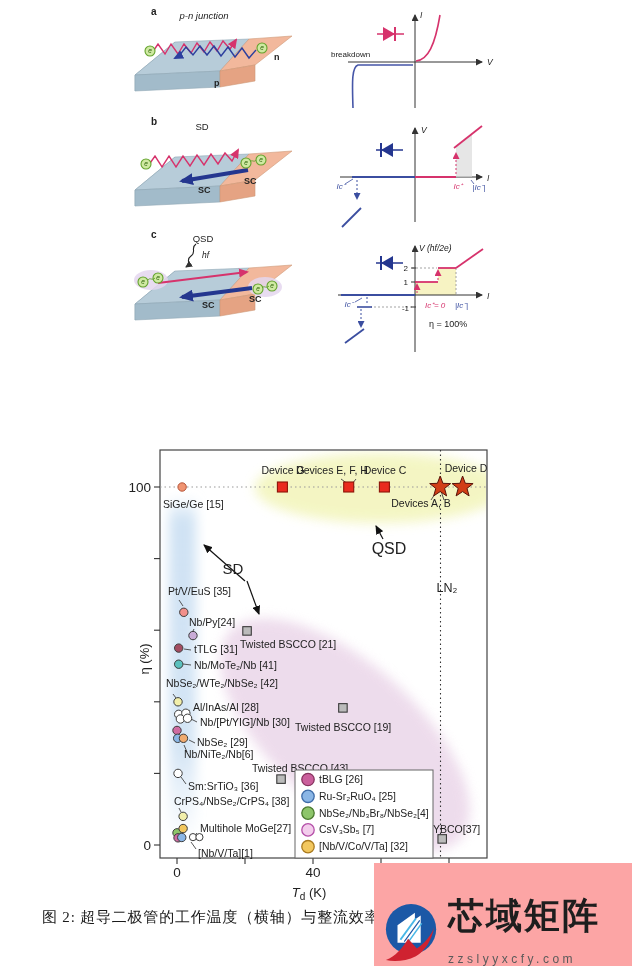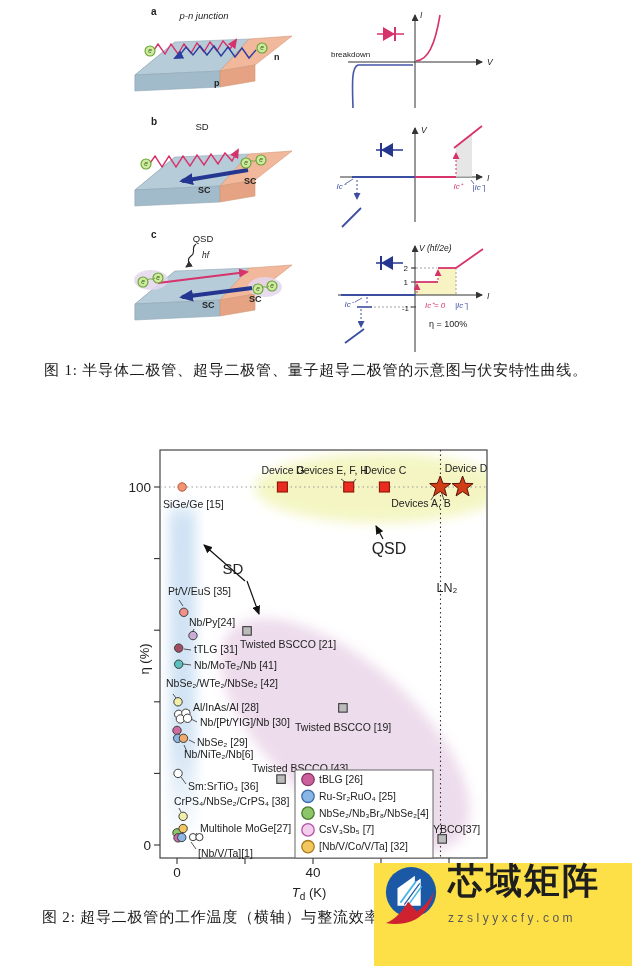--- a/index.html
+++ b/index.html
@@ -17,24 +17,24 @@
   .e-label{font-size:6.5px;font-style:italic;fill:#275e04;text-anchor:middle}
   .blue{fill:#3b4ea0}.pink{fill:#d6336c}
   .tick{font-size:13.5px}
   .plabel{font-size:10.5px}
   .legend-label{font-size:10.4px}
   .alabel{font-size:13px}
   .caption{position:absolute;font-family:"Liberation Serif","DejaVu Serif",serif;font-size:15px;color:#1a1a1a;letter-spacing:.8px;white-space:nowrap}
   #cap1{left:0;right:0;top:361px;text-align:center}
   #cap2a{left:42px;top:908px}
   #cap2b{left:180px;top:931px}
-  .watermark{position:absolute;left:374px;top:863px;width:258px;height:103px;background:#fde047;display:flex;align-items:flex-start;gap:7px;padding-left:9px;box-sizing:border-box}
+  .watermark{position:absolute;left:374px;top:863px;width:258px;height:103px;background:#fca5a5;display:flex;align-items:flex-end;gap:7px;padding-left:9px;box-sizing:border-box}
   .wm-logo{width:58px;height:66px;flex:0 0 auto}
   .wm-brand{font-family:"Liberation Sans",sans-serif;font-weight:bold;font-size:36px;color:#1e1e1e;letter-spacing:2px;line-height:1}
-  .wm-site{font-family:"Liberation Sans",sans-serif;font-size:12px;color:#5a5a5a;letter-spacing:3.5px;margin-top:12px}
+  .wm-site{font-family:"Liberation Sans",sans-serif;font-size:12px;color:#5a5a5a;letter-spacing:3.5px;margin-top:18px}
 </style>
 </head>
 <body>
 
 <div class="page">
 
 <svg class="art" width="632" height="966" viewBox="0 0 632 966">
   <defs>
     <marker id="ahd" markerUnits="userSpaceOnUse" markerWidth="7" markerHeight="7" refX="6" refY="3.5" orient="auto">
           <path d="M0,0L7,3.5L0,7Z" fill="#333"></path>
@@ -335,21 +335,20 @@
           <circle cx="308" cy="813.1" r="6.2" fill="#8dc56a" stroke="#4a7a2e" stroke-width="1.3"></circle>
           <text x="319" y="816.6" class="legend-label">NbSe₂/Nb₃Br₈/NbSe₂[4]</text>
           <circle cx="308" cy="829.9" r="6.2" fill="#f3cdec" stroke="#b44fa8" stroke-width="1.3"></circle>
           <text x="319" y="833.4" class="legend-label">CsV₃Sb₅ [7]</text>
           <circle cx="308" cy="846.7" r="6.2" fill="#f2c75e" stroke="#aa7a1e" stroke-width="1.3"></circle>
           <text x="319" y="850.2" class="legend-label">[Nb/V/Co/V/Ta] [32]</text>
         </g>
   </g>
 </svg>
 
-<div class="caption" id="cap1">图 1: 半导体二极管、超导二极管、量子超导二极管的示意图与伏安特性曲线。</div>
 <div class="caption" id="cap2a">图 2: 超导二极管的工作温度（横轴）与整流效率（</div>
 
 <div class="watermark">
   <svg class="wm-logo" viewBox="0 0 60 68">
     <circle cx="29" cy="30" r="26" fill="#1b58a6"></circle>
     <path d="M15,44 L15,26 L33,13 L33,20 L39,16 L39,44 Z" fill="#ffffff"></path>
     <path d="M18,41 L34,19" stroke="#47b6e6" stroke-width="2" fill="none"></path>
     <path d="M22,43 L38,21" stroke="#1b58a6" stroke-width="1.2" fill="none"></path>
     <path d="M25,45 L40,24" stroke="#47b6e6" stroke-width="1.6" fill="none"></path>
     <path d="M3,62 C13,58 20,50 26,40 L35,50 C44,44 50,36 53,28 C50,42 44,52 34,58 C24,63 12,64 3,62 Z" fill="#cf2230"></path>

